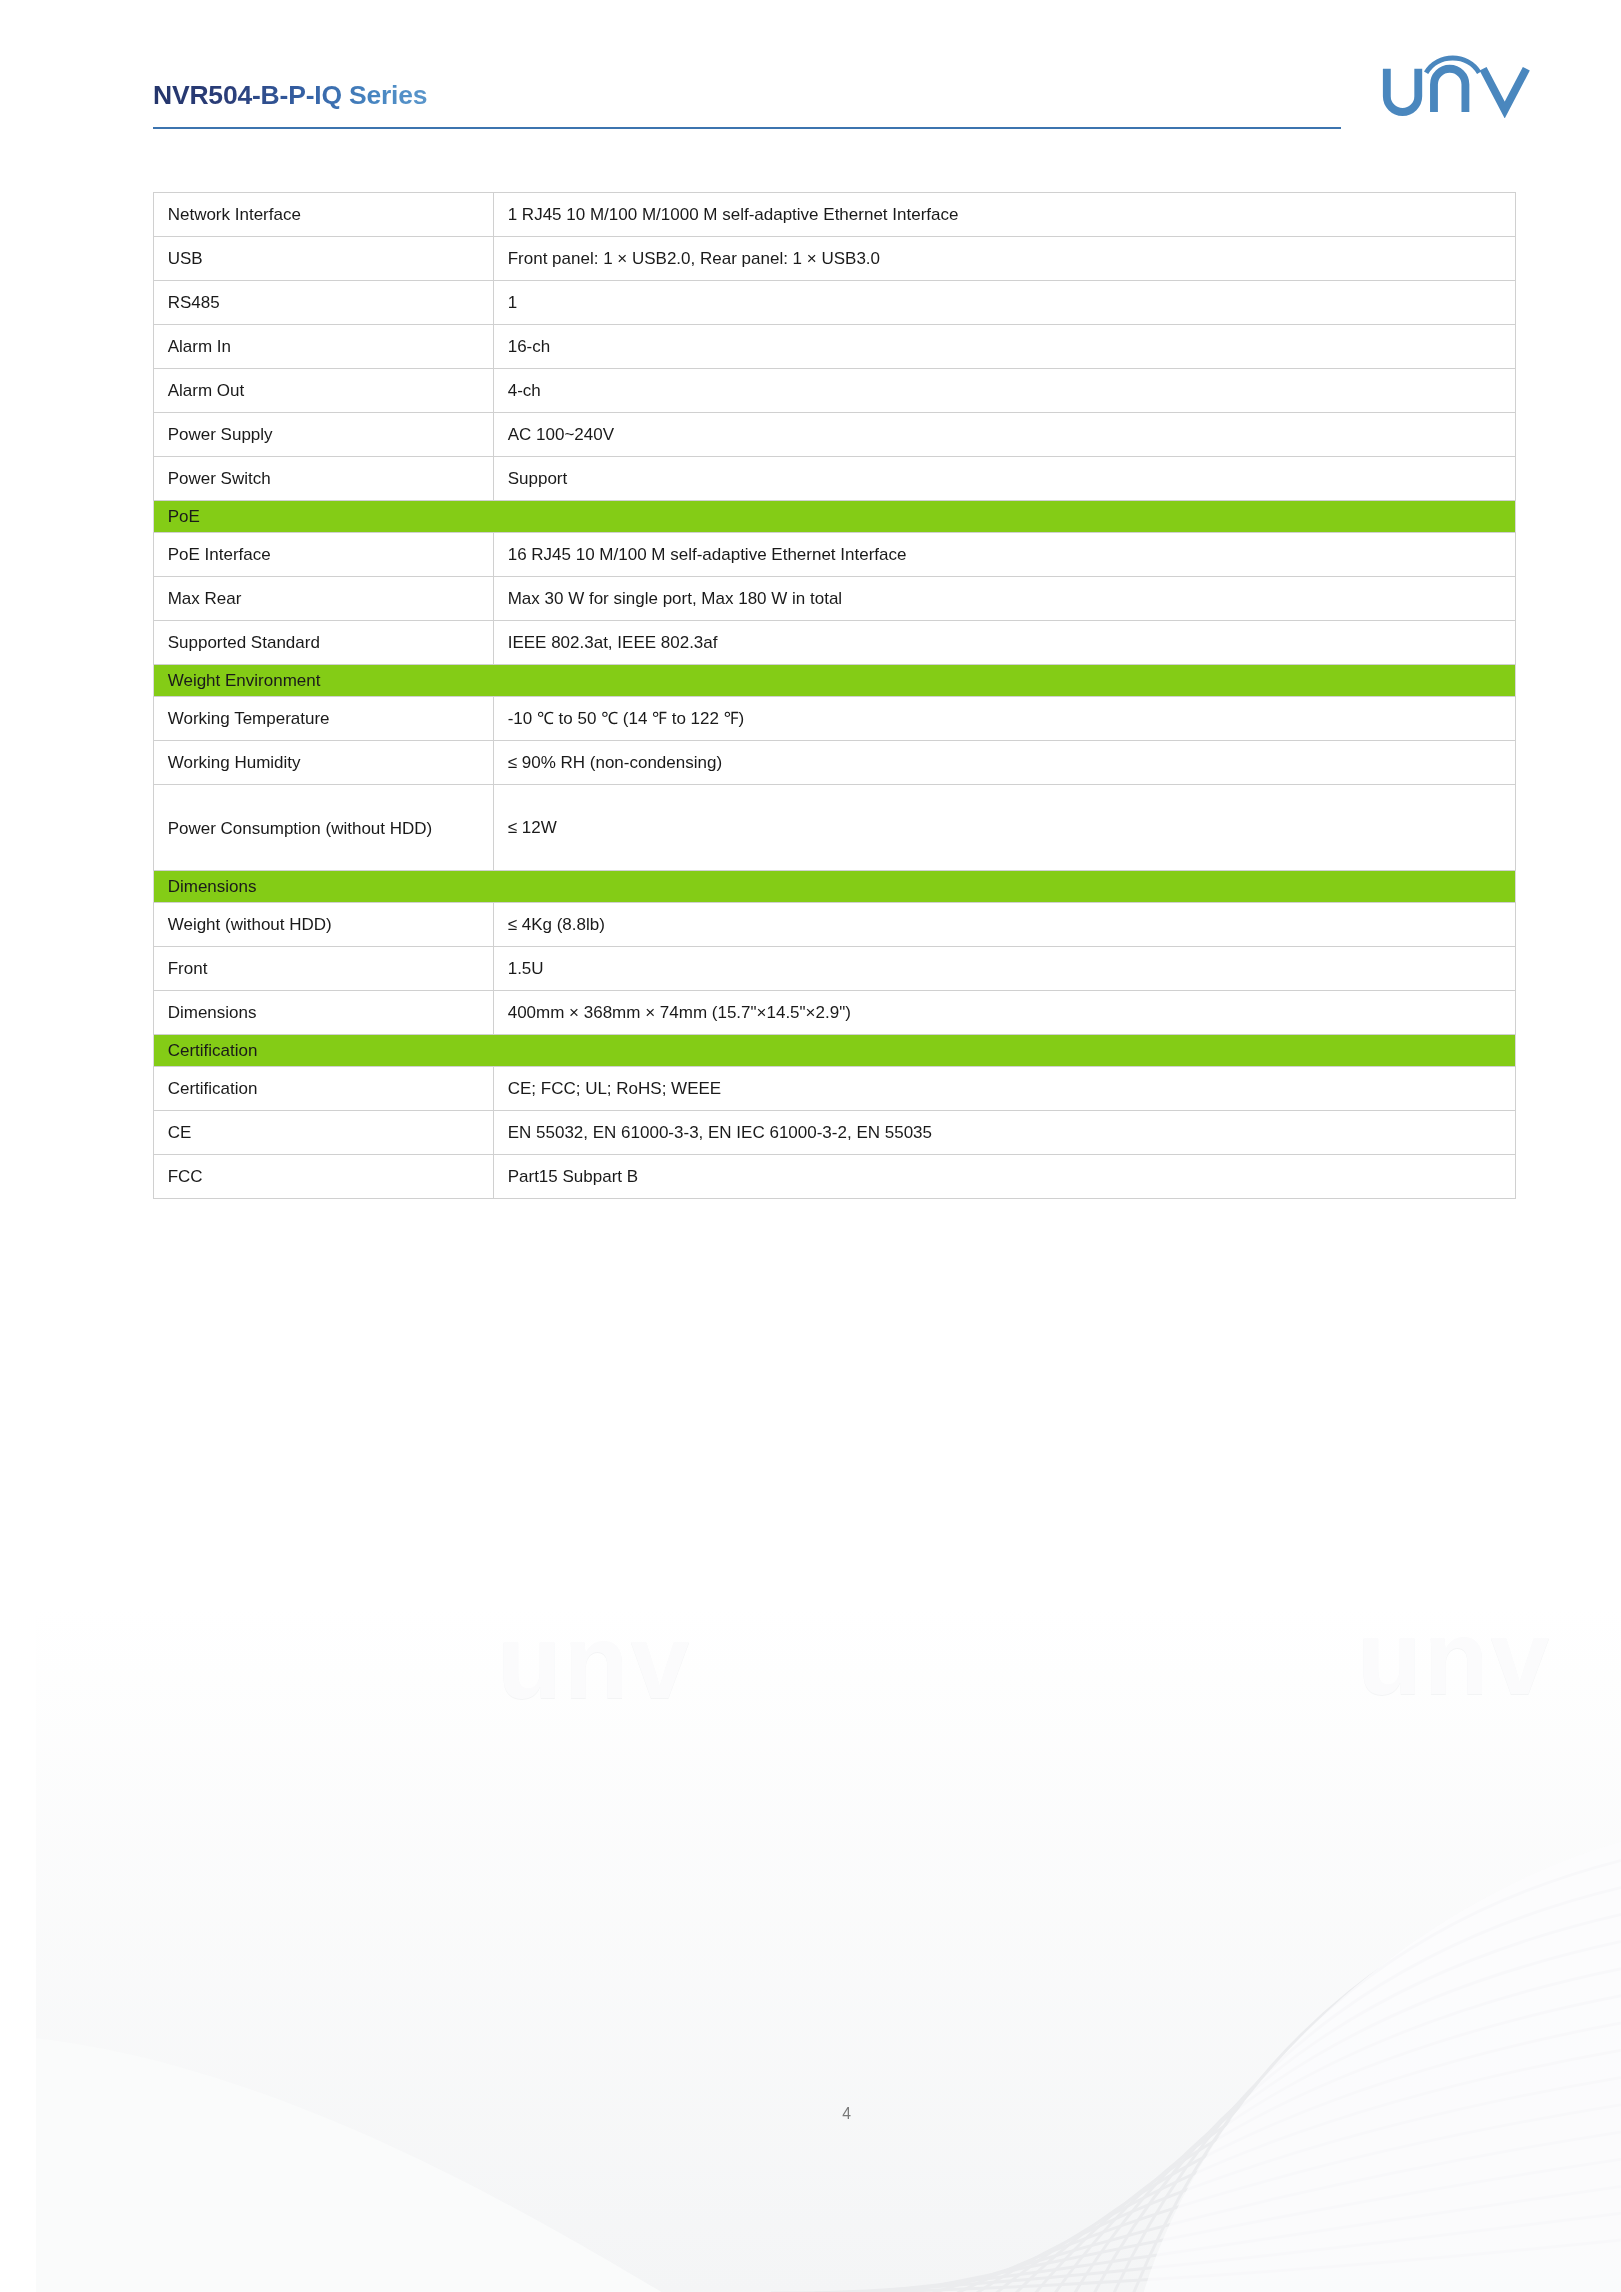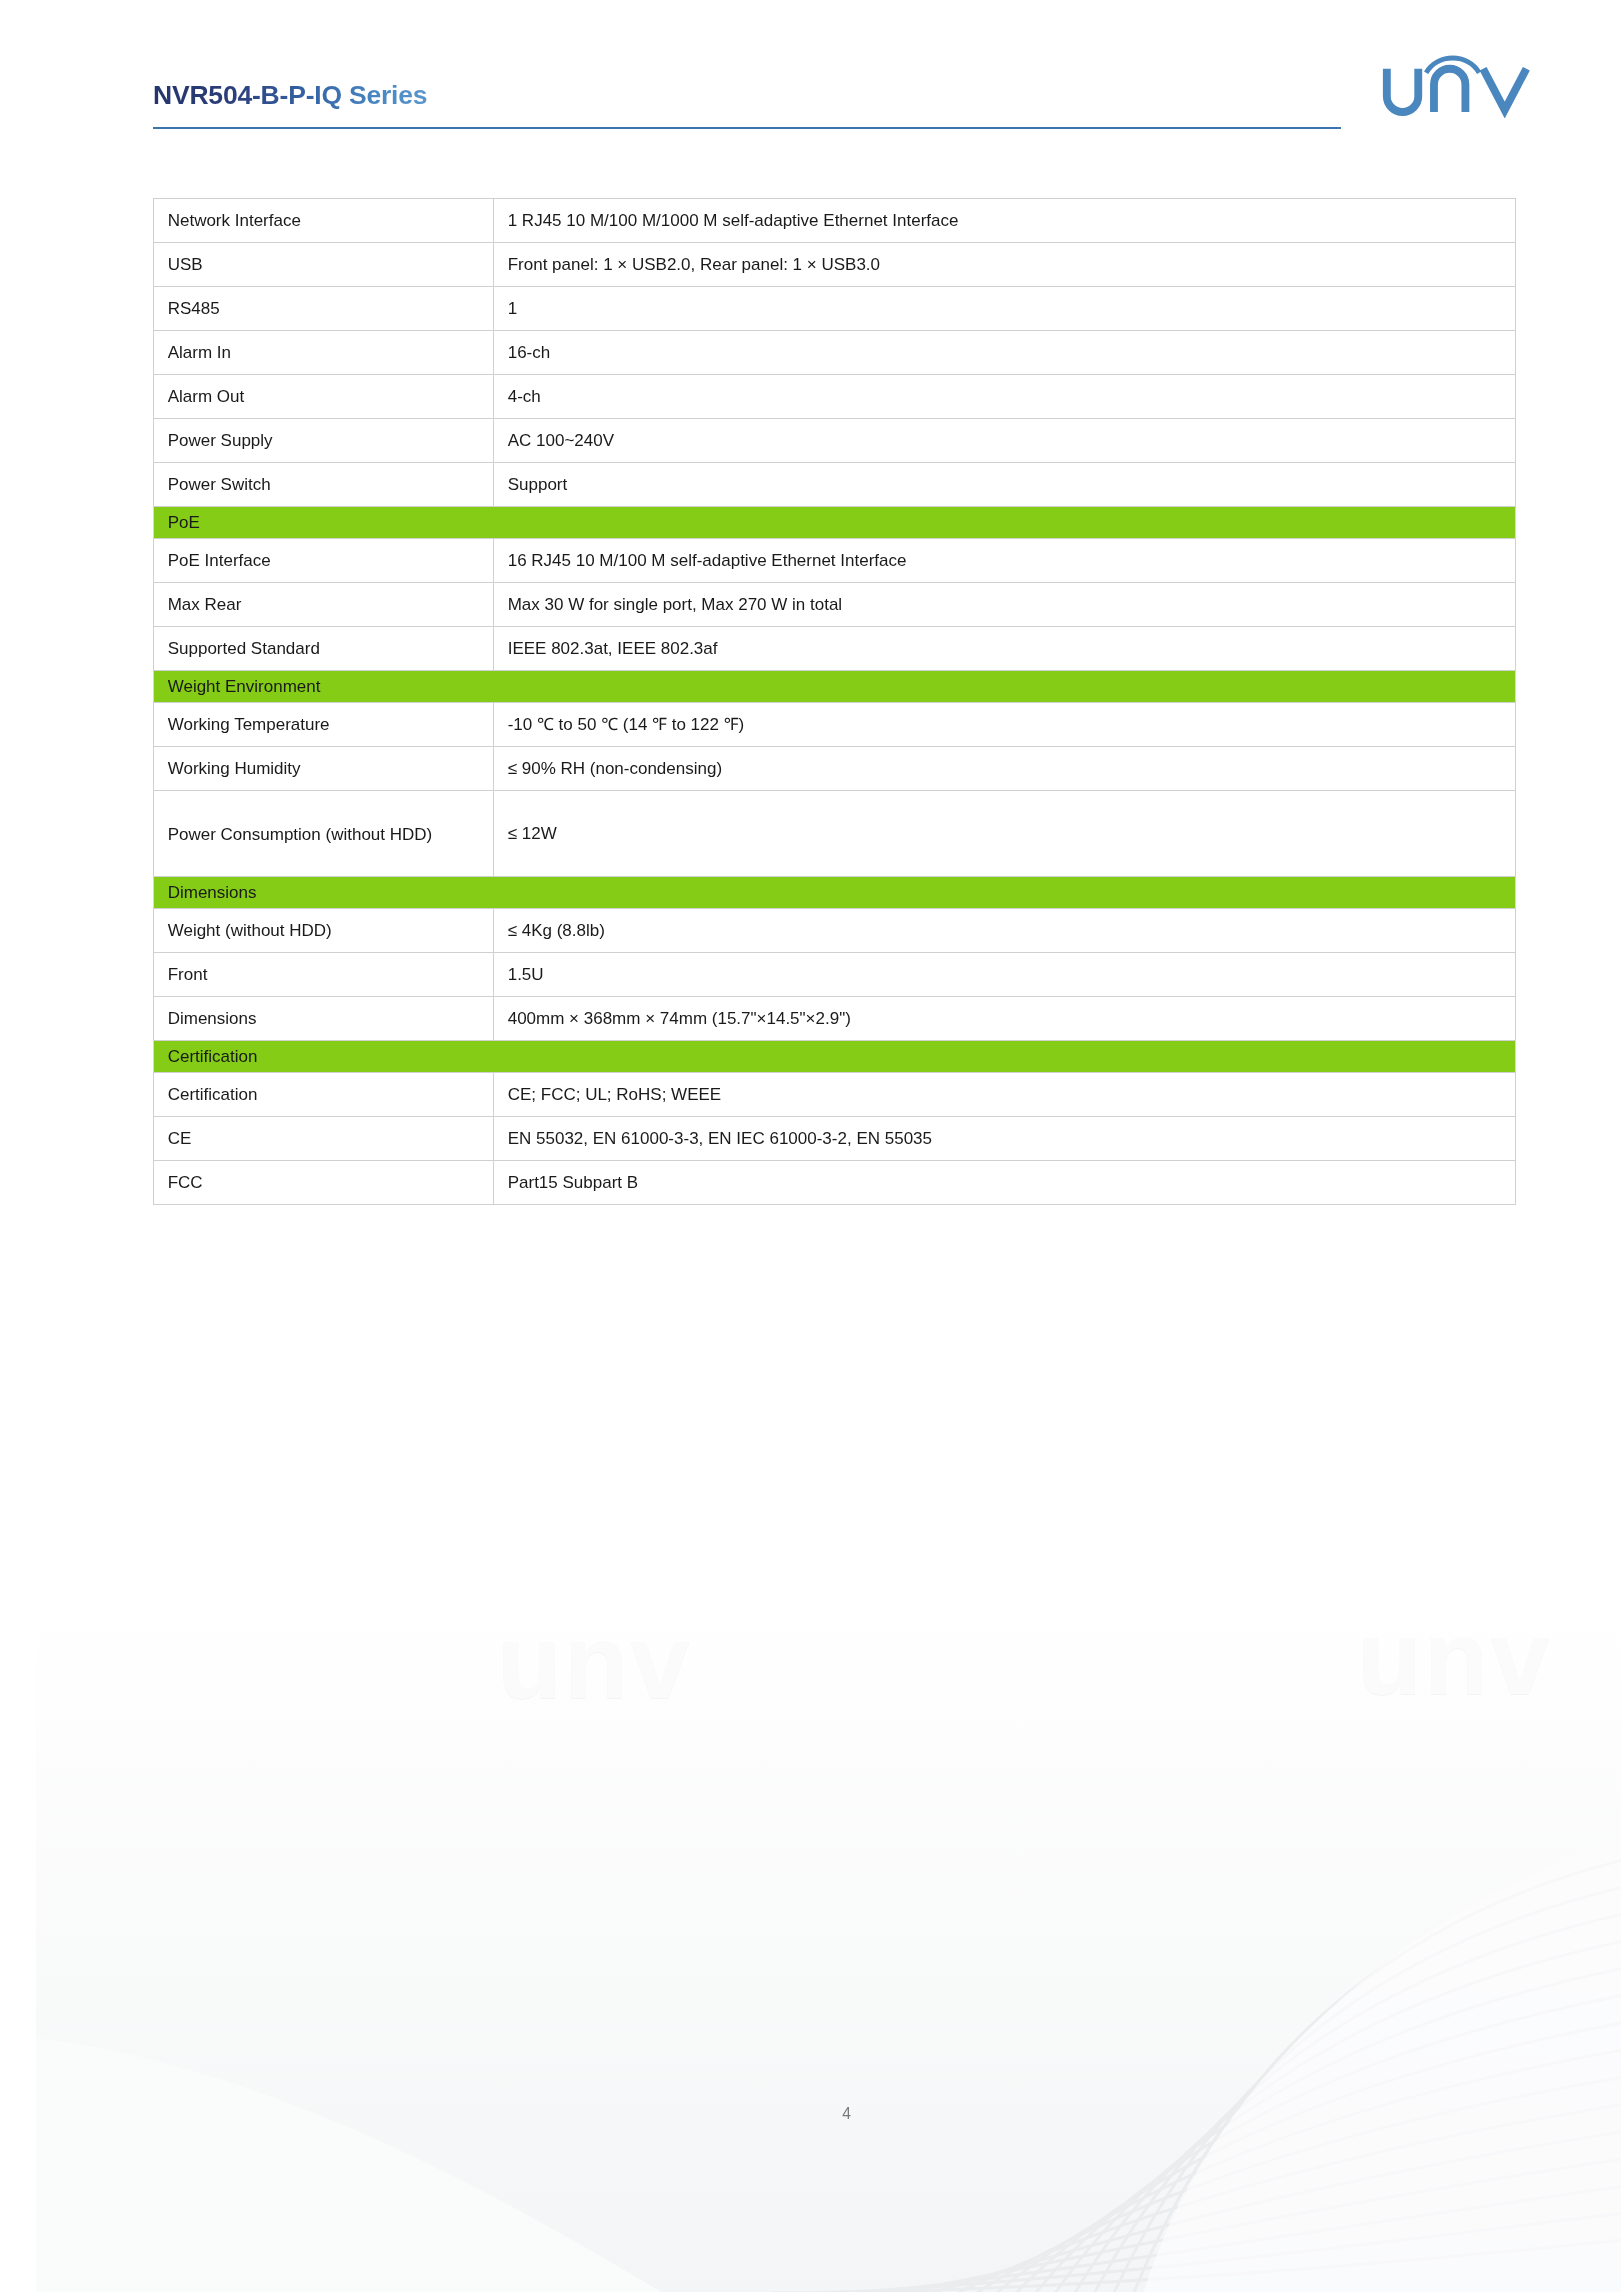--- a/index.html
+++ b/index.html
@@ -78,21 +78,21 @@
     top: 47px;
     width: 167px;
     height: 71px;
   }
   .logo svg { display: block; width: 167px; height: 71px; }
 
   
   .spec-table {
     position: absolute;
     left: 117px;
-    top: 198px;
+    top: 192px;
     width: 1362px;
     border-collapse: collapse;
     table-layout: fixed;
     z-index: 2;
     background: transparent;
   }
   .spec-table col.c-label { width: 340px; }
   .spec-table col.c-value { width: 1022px; }
 
   .spec-table td {
@@ -238,21 +238,21 @@
       <tr class="section">
         <td colspan="2">PoE</td>
       </tr>
 
       <tr>
         <td class="k">PoE Interface</td>
         <td class="v">16 RJ45 10 M/100 M self-adaptive Ethernet Interface</td>
       </tr>
       <tr>
         <td class="k">Max Rear</td>
-        <td class="v">Max 30 W for single port, Max 270 W in total</td>
+        <td class="v">Max 30 W for single port, Max 180 W in total</td>
       </tr>
       <tr>
         <td class="k">Supported Standard</td>
         <td class="v">IEEE 802.3at, IEEE 802.3af</td>
       </tr>
 
       <tr class="section">
         <td colspan="2">Weight Environment</td>
       </tr>
 

